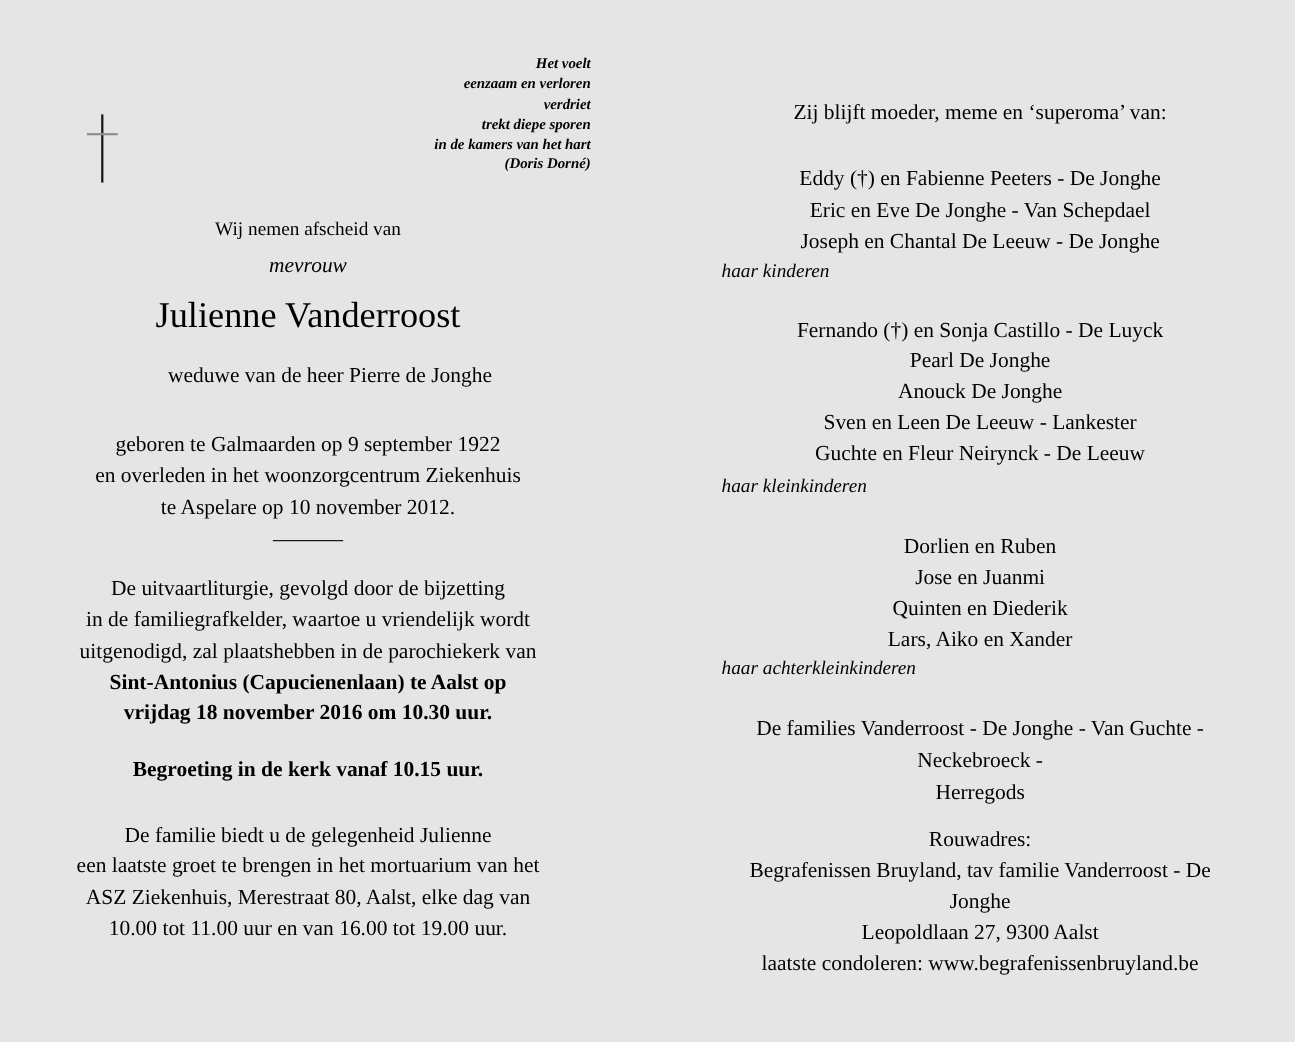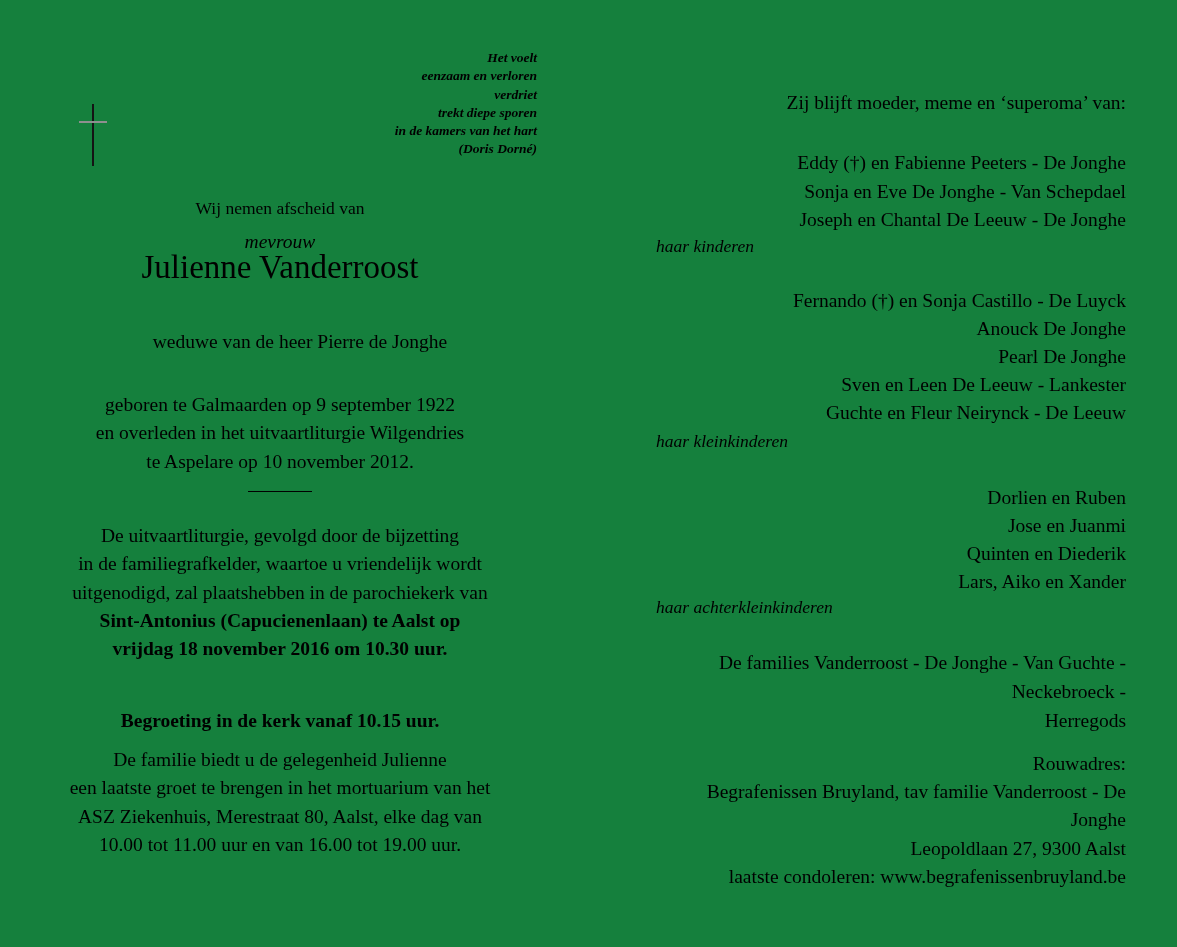--- a/index.html
+++ b/index.html
@@ -1,41 +1,41 @@
 <!DOCTYPE html>
 <html><head>
 <meta charset="utf-8">
 <style>
   * { margin:0; padding:0; box-sizing:border-box; }
   html,body { background:#ffffff; }
   body { width:1177px; height:947px; position:relative; overflow:hidden;
          font-family:"Liberation Serif", serif; color:#000000; }
-  .card { position:absolute; left:0; top:0; width:1177px; height:947px; background:#15803d; }
+  .card { position:absolute; left:0; top:0; width:1177px; height:947px; background:#e5e5e5; }
 
   
   .poem { position:absolute; top:49px; left:0; width:537px; text-align:right;
           font-style:italic; font-weight:bold; font-size:13.5px; line-height:18.3px; }
   .cross { position:absolute; left:75px; top:100px; width:40px; height:70px; }
   .cross .v { position:absolute; left:17px; top:4px; width:1.7px; height:62px; background:#141414; }
   .cross .h { position:absolute; left:4px; top:21px; width:28px; height:2px; background:#8f8f8f; }
   .lcol { position:absolute; left:0; width:560px; text-align:center; font-size:19.5px; }
   .intro     { top:178px; font-size:17.5px;margin-top:20px; }
   .mevrouw   { top:231px;font-style:italic; }
-  .name      { top:248px; font-size:33px; line-height:38px; }
+  .name      { top:268px; font-size:33px; line-height:38px; }
   .widow     { top:331px;padding-left:40px; }
   .birth     { top:391px; line-height:28.3px; }
   .dividerwrap { top:491px; }
   .divider   { display:inline-block; width:64px; border-top:1.7px solid #000; vertical-align:top; }
   .service   { top:522px; line-height:28.3px; }
   .service .bold-part, .greeting, .bold { font-weight:bold; }
-  .greeting  { top:710px; }
+  .greeting  { top:689px; }
   .mortuary  { top:746px; line-height:28.3px; }
 
   
-  .rcol { position:absolute; left:656px; width:470px; text-align:right; font-size:19.5px; }
+  .rcol { position:absolute; left:656px; width:470px; text-align:center; font-size:19.5px; }
   .r-intro   { top:92px; }
   .children  { top:149px; line-height:28.5px; }
   .lbl { font-style:italic; font-size:17.5px; text-align:left; }
   .children-lbl { top:236px; }
   .grandchildren { top:287px; line-height:28px; }
   .grandchildren-lbl { top:431px; }
   .greatgrandchildren { top:484px; line-height:28px; }
   .greatgrandchildren-lbl { top:597px; }
   .families  { top:648px; line-height:29px; }
   .rouwadres { top:750px; line-height:28.2px; }
@@ -62,21 +62,21 @@
   <div class="lcol intro">Wij nemen afscheid van</div>
 
   <div class="lcol mevrouw">mevrouw</div>
 
   <div class="lcol name">Julienne Vanderroost</div>
 
   <div class="lcol widow">weduwe van de heer Pierre de Jonghe</div>
 
   <div class="lcol birth">
       <div>geboren te Galmaarden op 9 september 1922</div>
-      <div>en overleden in het uitvaartliturgie Wilgendries</div>
+      <div>en overleden in het woonzorgcentrum Ziekenhuis</div>
       <div>te Aspelare op 10 november 2012.</div>
     </div>
 
   <div class="lcol dividerwrap">
     <span class="divider"></span>
   </div>
 
   <div class="lcol service">
     <div>
         <div>De uitvaartliturgie, gevolgd door de bijzetting</div>
@@ -95,30 +95,30 @@
       <div>De familie biedt u de gelegenheid Julienne</div>
       <div>een laatste groet te brengen in het mortuarium van het</div>
       <div>ASZ Ziekenhuis, Merestraat 80, Aalst, elke dag van</div>
       <div>10.00 tot 11.00 uur en van 16.00 tot 19.00 uur.</div>
     </div>
 
   <div class="rcol r-intro">Zij blijft moeder, meme en ‘superoma’ van:</div>
 
   <div class="rcol children">
       <div>Eddy (†) en Fabienne Peeters - De Jonghe</div>
-      <div>Sonja en Eve De Jonghe - Van Schepdael</div>
+      <div>Eric en Eve De Jonghe - Van Schepdael</div>
       <div>Joseph en Chantal De Leeuw - De Jonghe</div>
     </div>
 
   <div class="rcol lbl children-lbl">haar kinderen</div>
 
   <div class="rcol grandchildren">
       <div>Fernando (†) en Sonja Castillo - De Luyck</div>
+      <div>Pearl De Jonghe</div>
       <div>Anouck De Jonghe</div>
-      <div>Pearl De Jonghe</div>
       <div>Sven en Leen De Leeuw - Lankester</div>
       <div>Guchte en Fleur Neirynck - De Leeuw</div>
     </div>
 
   <div class="rcol lbl grandchildren-lbl">haar kleinkinderen</div>
 
   <div class="rcol greatgrandchildren">
       <div>Dorlien en Ruben</div>
       <div>Jose en Juanmi</div>
       <div>Quinten en Diederik</div>

